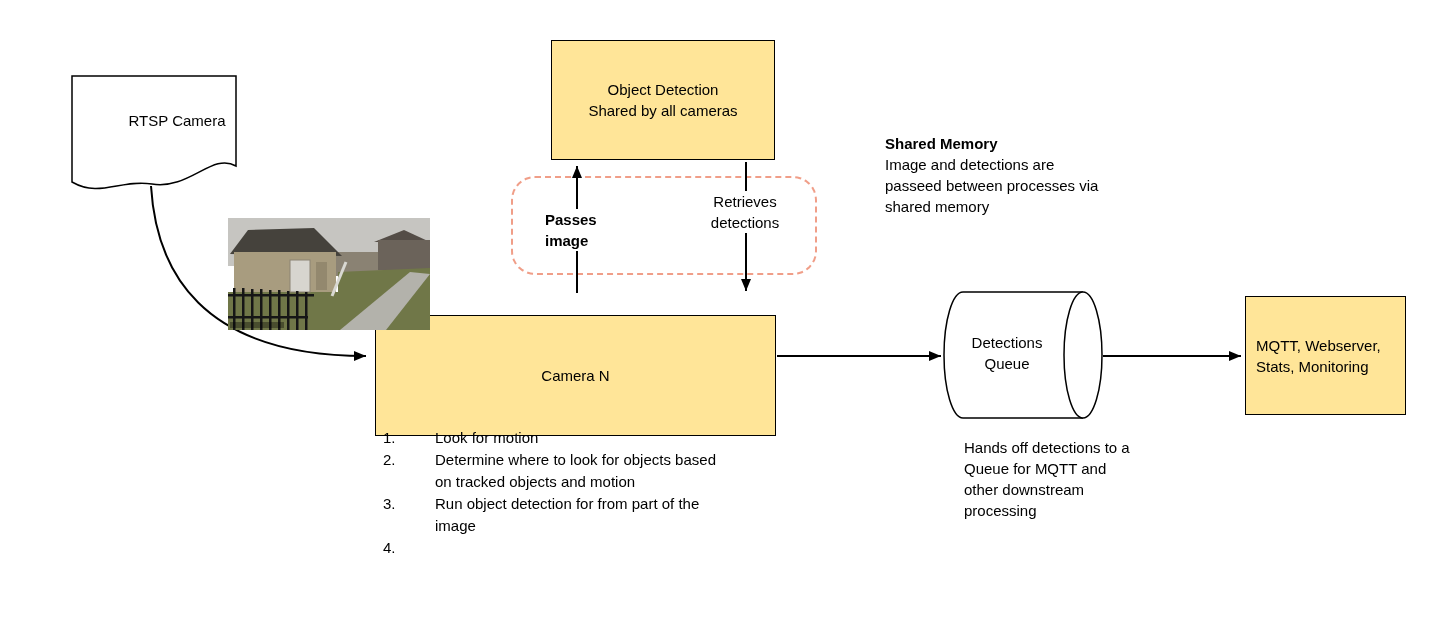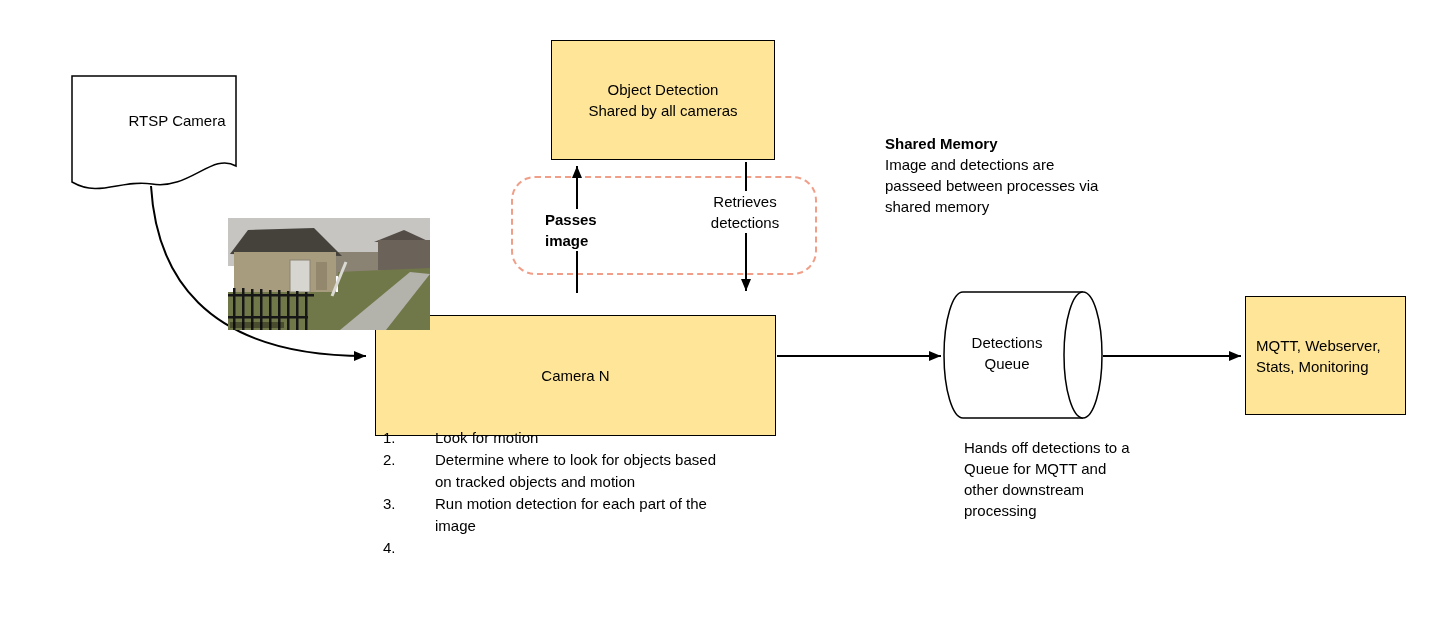--- a/index.html
+++ b/index.html
@@ -111,21 +111,21 @@
     <div class="step">
       <span class="step-num">1.</span>
       <span class="step-text">Look for motion</span>
     </div>
     <div class="step">
       <span class="step-num">2.</span>
       <span class="step-text">Determine where to look for objects based on tracked objects and motion</span>
     </div>
     <div class="step">
       <span class="step-num">3.</span>
-      <span class="step-text">Run motion detection for each part of the image</span>
+      <span class="step-text">Run object detection for from part of the image</span>
     </div>
     <div class="step">
       <span class="step-num">4.</span>
     </div>
   </div>
 
   <div id="queue-label" class="free-label">Detections Queue</div>
   <div id="queue-note" class="free-label">Hands off detections to a Queue for MQTT and other downstream processing</div>
 
   <div id="mqtt-box" class="node">

